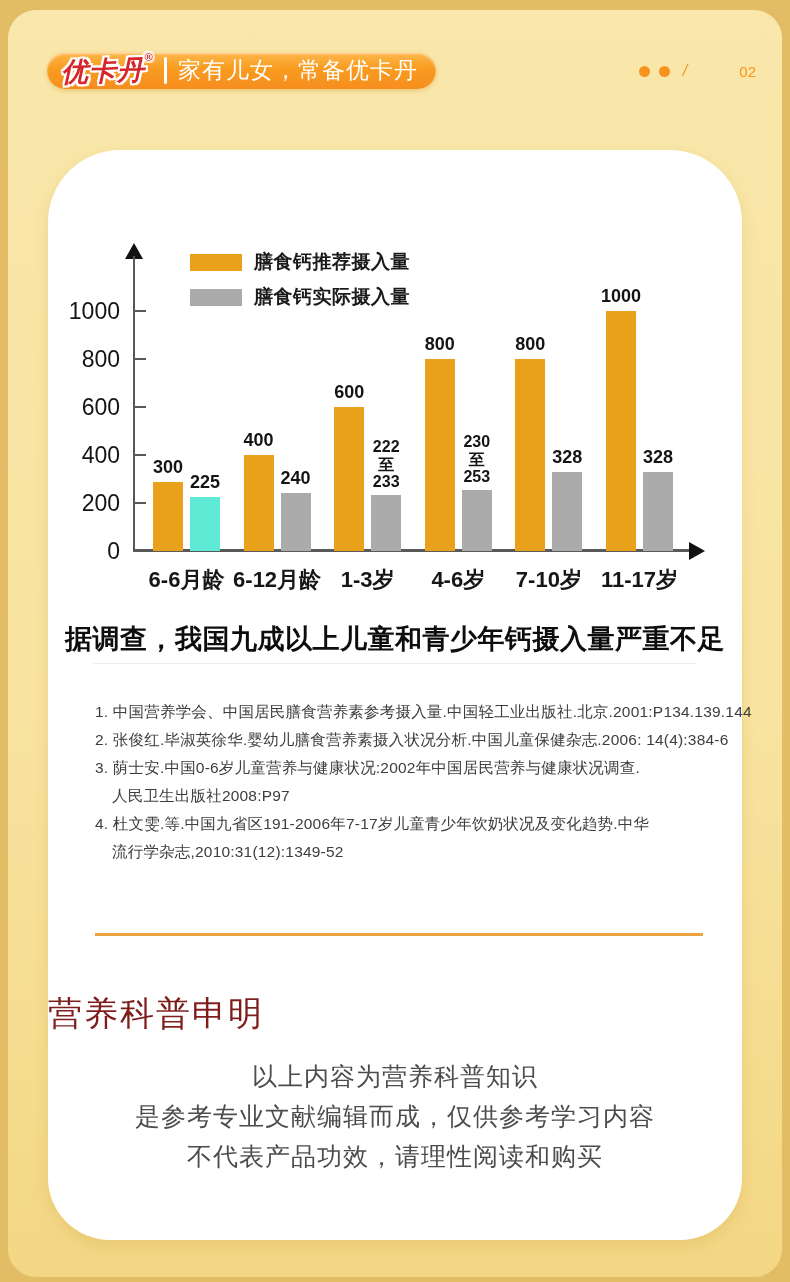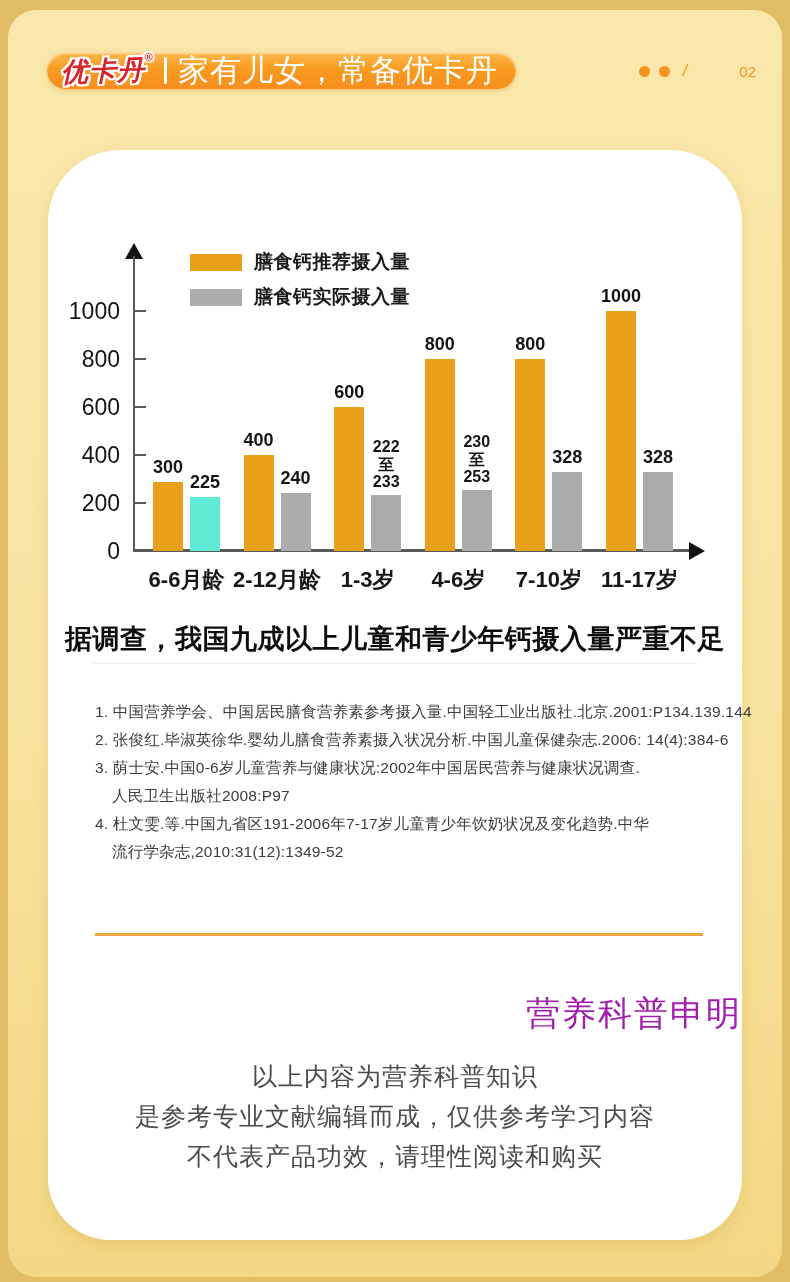--- a/index.html
+++ b/index.html
@@ -25,21 +25,21 @@
     box-shadow:inset 0 2px 2px rgba(255,255,255,.5), 0 2px 4px rgba(208,150,30,.35);
   }
   .logo {
     font-size:27px; font-weight:bold; font-style:italic; letter-spacing:1px;
     color:#d6252b; white-space:nowrap; transform:rotate(-2deg);
     text-shadow:-2px -2px 0 #fff,2px -2px 0 #fff,-2px 2px 0 #fff,2px 2px 0 #fff,
                  0 -2px 0 #fff,0 2px 0 #fff,-2px 0 0 #fff,2px 0 0 #fff;
   }
   .logo sup { font-size:11px; font-style:normal; vertical-align:18px; }
   .pill-divider { width:3px; height:27px; background:#fff; margin:0 11px 0 10px; border-radius:2px; }
-  .tagline { color:#fff; font-size:31px; font-weight:500; letter-spacing:1px; white-space:nowrap; }
+  .tagline { color:#fff; font-size:23px; font-weight:500; letter-spacing:1px; white-space:nowrap; }
   
   .pager { position:absolute; right:34px; top:62px; display:flex; align-items:center; gap:9px; color:#f7941d; }
   .pager .dot { width:11px; height:11px; border-radius:50%; background:#f7941d; }
   .pager .sep { font-size:16px; font-style:italic; margin-left:4px; }
   .pager .num { font-size:15px; font-weight:500;margin-left:43px; }
   
   .card {
     position:absolute; left:48px; top:150px; width:694px; height:1090px;
     background:#fff; border-radius:72px 72px 62px 62px;
     box-shadow:0 6px 14px rgba(205,160,60,.25);
@@ -90,22 +90,22 @@
   }
   .heading-underline { position:absolute; left:45px; right:45px; top:513px; height:1px; background:#ededed; }
   .refs { position:absolute; left:47px; top:548px; width:616px; }
   .ref-line {
     font-size:15.5px; color:#3d3d3d; line-height:28px; white-space:nowrap;
     letter-spacing:.2px;
   }
   .ref-line.cont { padding-left:17px; }
   .divider { position:absolute; left:47px; top:783px; width:608px; height:3px; background:#eba540; }
   .statement-title {
-    position:absolute; left:0; right:0; top:841px; text-align:right;
-    font-size:34px; font-weight:500; color:#a21caf; letter-spacing:2px;
+    position:absolute; left:0; right:0; top:841px; text-align:left;
+    font-size:34px; font-weight:500; color:#7f1d1d; letter-spacing:2px;
   }
   .statement-body { position:absolute; left:0; right:0; top:906px; text-align:center; }
   .statement-line { font-size:25px; color:#4c4c4c; line-height:40px; letter-spacing:1px; }
 </style>
 </head>
 <body>
 
 <div class="panel"></div>
 
 <div class="header-pill">
@@ -164,21 +164,21 @@
           </div>
           <div class="cat">6-6月龄</div>
         </div>
         <div class="group">
           <div class="bar" style="height: 96px; background: rgb(233, 161, 28);">
             <div class="bar-label">400</div>
           </div>
           <div class="bar" style="height: 58px; background: rgb(171, 171, 171);">
             <div class="bar-label">240</div>
           </div>
-          <div class="cat">2-12月龄</div>
+          <div class="cat">6-12月龄</div>
         </div>
         <div class="group">
           <div class="bar" style="height: 144px; background: rgb(233, 161, 28);">
             <div class="bar-label">600</div>
           </div>
           <div class="bar" style="height: 56px; background: rgb(171, 171, 171);">
             <div class="bar-label small">222
 至
 233</div>
           </div>

